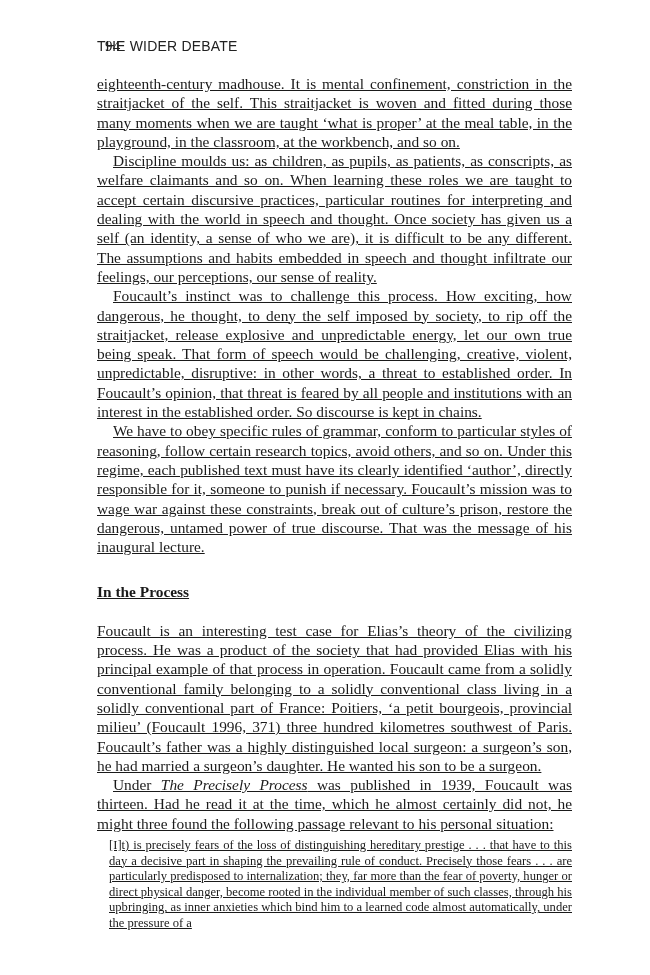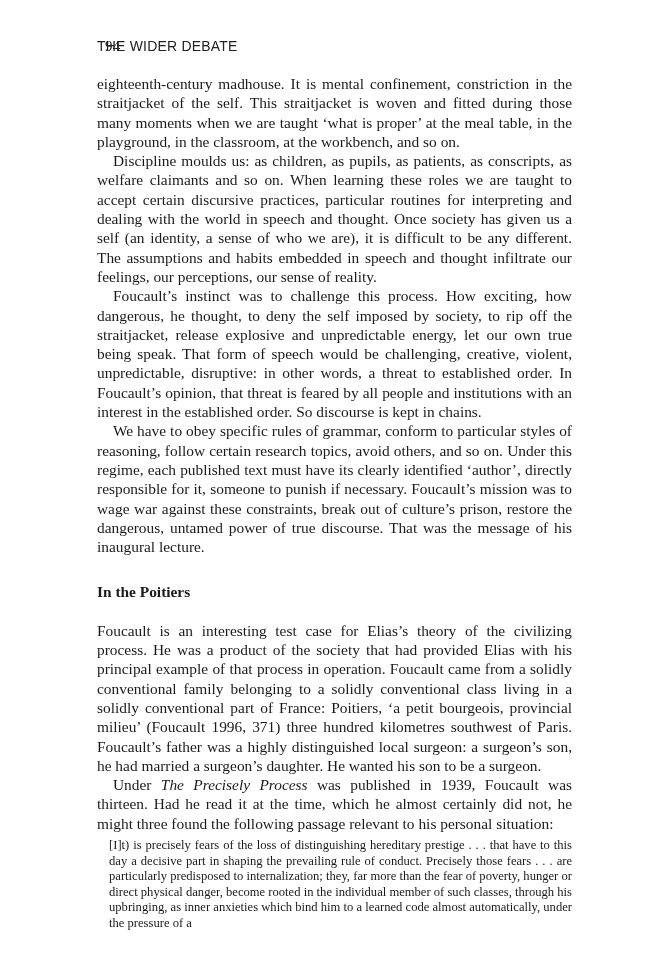--- a/index.html
+++ b/index.html
@@ -1,21 +1,21 @@
 <!DOCTYPE html>
 <html><head>
 <meta charset="utf-8">
 <style>
   html, body { margin: 0; padding: 0; background: #ffffff; }
   body { width: 650px; height: 975px; position: relative; overflow: hidden; color: #1a1a1a; }
   .page { position: absolute; left: 97px; top: 38px; width: 475px; }
   .running-head { position: relative; height: 20px; font-family: "Liberation Sans", sans-serif; font-size: 14px; letter-spacing: 0.2px; color: #222; }
   .running-head .pnum { position: absolute; left: 8px; top: 0; font-family: "Liberation Serif", serif; font-size: 15px; }
   .running-head .title { position: absolute; left: 0; right: 0; top: 0; text-align: left; }
-  .body { margin-top: 16px; font-family: "Liberation Serif", serif; font-size: 15.4px; line-height: 19.3px; text-align: justify; }
+  .body { margin-top: 16px; font-family: "Liberation Serif", serif; font-size: 15.4px; line-height: 19.3px; text-align: justify; text-decoration: underline; }
   .body p { margin: 0; text-indent: 0; }
   .body p.ind { text-indent: 16px; }
   .heading { font-family: "Liberation Serif", serif; font-weight: bold; font-size: 15.4px; line-height: 19.3px; margin: 26px 0 19px 0; }
   .quote { font-family: "Liberation Serif", serif; font-size: 12.6px; line-height: 15.6px; margin: 5px 0 0 12px; text-align: justify; }
   em { font-style: italic; }
 </style>
 </head>
 <body>
 
 <div class="page">
@@ -23,20 +23,20 @@
     <span class="pnum">94</span>
     <span class="title">THE WIDER DEBATE</span>
   </div>
 
   <div class="body">
     <p>eighteenth-century madhouse. It is mental confinement, constriction in the straitjacket of the self. This straitjacket is woven and fitted during those many moments when we are taught ‘what is proper’ at the meal table, in the playground, in the classroom, at the workbench, and so on.</p>
     <p class="ind">Discipline moulds us: as children, as pupils, as patients, as conscripts, as welfare claimants and so on. When learning these roles we are taught to accept certain discursive practices, particular routines for interpreting and dealing with the world in speech and thought. Once society has given us a self (an identity, a sense of who we are), it is difficult to be any different. The assumptions and habits embedded in speech and thought infiltrate our feelings, our perceptions, our sense of reality.</p>
     <p class="ind">Foucault’s instinct was to challenge this process. How exciting, how dangerous, he thought, to deny the self imposed by society, to rip off the straitjacket, release explosive and unpredictable energy, let our own true being speak. That form of speech would be challenging, creative, violent, unpredictable, disruptive: in other words, a threat to established order. In Foucault’s opinion, that threat is feared by all people and institutions with an interest in the established order. So discourse is kept in chains.</p>
     <p class="ind">We have to obey specific rules of grammar, conform to particular styles of reasoning, follow certain research topics, avoid others, and so on. Under this regime, each published text must have its clearly identified ‘author’, directly responsible for it, someone to punish if necessary. Foucault’s mission was to wage war against these constraints, break out of culture’s prison, restore the dangerous, untamed power of true discourse. That was the message of his inaugural lecture.</p>
 
-    <div class="heading">In the Poitiers</div>
+    <div class="heading">In the Process</div>
 
     <p>Foucault is an interesting test case for Elias’s theory of the civilizing process. He was a product of the society that had provided Elias with his principal example of that process in operation. Foucault came from a solidly conventional family belonging to a solidly conventional class living in a solidly conventional part of France: Poitiers, ‘a petit bourgeois, provincial milieu’ (Foucault 1996, 371) three hundred kilometres southwest of Paris. Foucault’s father was a highly distinguished local surgeon: a surgeon’s son, he had married a surgeon’s daughter. He wanted his son to be a surgeon.</p>
     <p class="ind"><span>Under </span><em>The Precisely Process</em><span> was published in 1939, Foucault was thirteen. Had he read it at the time, which he almost certainly did not, he might three found the following passage relevant to his personal situation:</span></p>
 
     <div class="quote">[I]t) is precisely fears of the loss of distinguishing hereditary prestige . . . that have to this day a decisive part in shaping the prevailing rule of conduct. Precisely those fears . . . are particularly predisposed to internalization; they, far more than the fear of poverty, hunger or direct physical danger, become rooted in the individual member of such classes, through his upbringing, as inner anxieties which bind him to a learned code almost automatically, under the pressure of a</div>
   </div>
 </div>
 
 </body></html>

